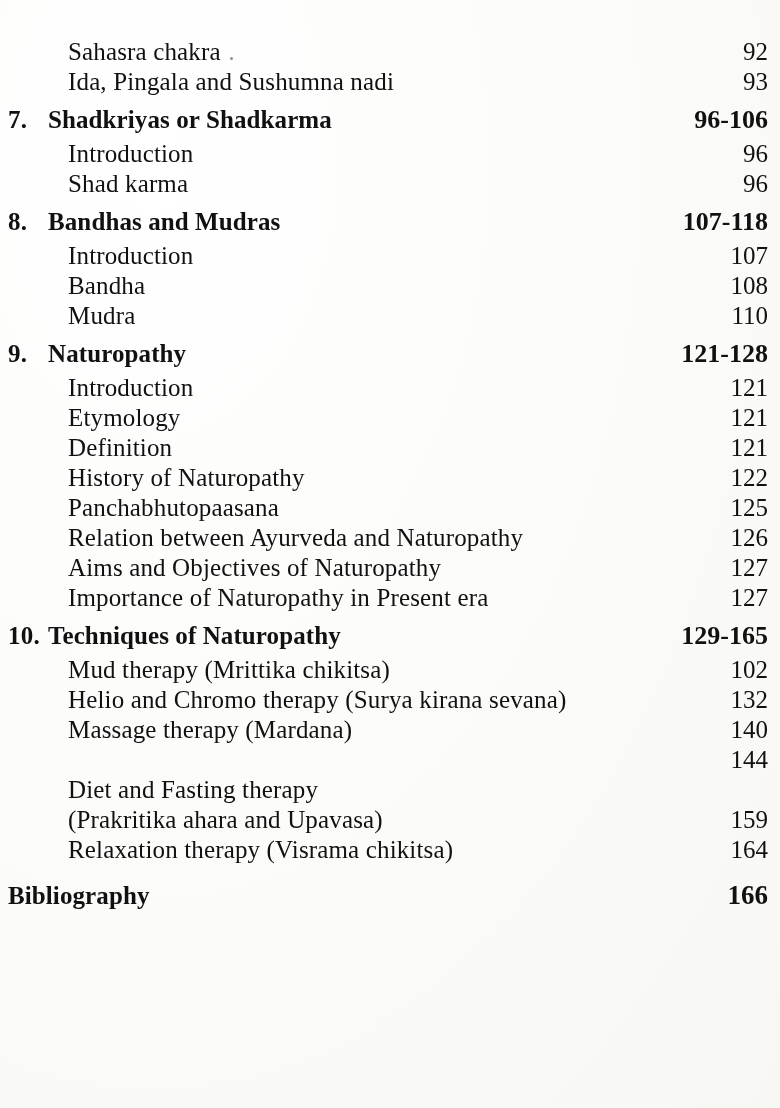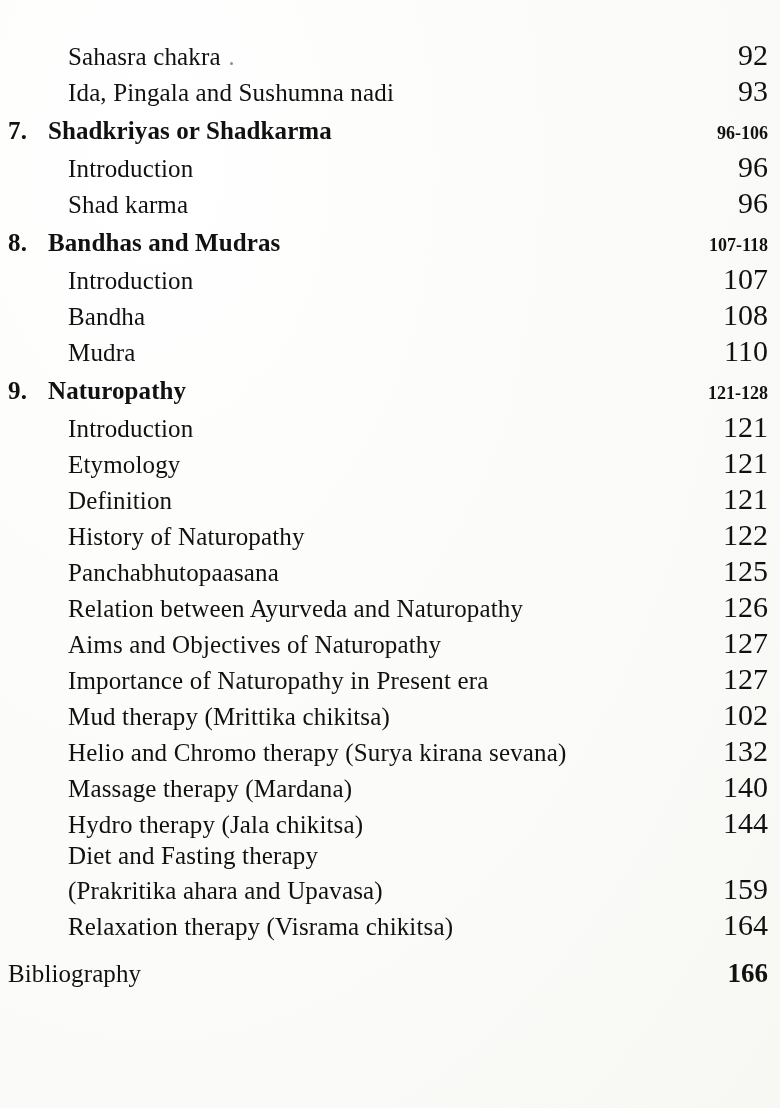--- a/index.html
+++ b/index.html
@@ -58,46 +58,46 @@
     letter-spacing: 0.2px;
   }
   .row.chapter .title {
     font-weight: bold;
     font-size: 25px;
     letter-spacing: 0.1px;
     text-align: center;
   }
   .row.chapter .pg {
     font-weight: bold;
-    font-size: 18px;
+    font-size: 26px;
   }
 
   
   .row.entry {
     padding-left: 68px;
     margin-bottom: 2px;
   }
   .row.entry .title {
     font-size: 25px;
     font-weight: normal;
     letter-spacing: 0.15px;
   }
   .row.entry .pg {
-    font-size: 30px;
+    font-size: 25px;
     font-weight: normal;
   }
 
   
   .row.plain-bold {
     padding-left: 8px;
     margin-top: 16px;
   }
   .row.plain-bold .title {
     font-size: 25px;
-    font-weight: normal;
+    font-weight: bold;
     letter-spacing: 0.1px;
   }
   .row.plain-bold .pg {
     font-size: 27px;
     font-weight: bold;
   }
 
   .leader {
     flex: 1 1 auto;
     min-width: 8px;
@@ -217,37 +217,42 @@
     <div class="row entry">
       <span class="title">Aims and Objectives of Naturopathy</span>
       <span class="leader"></span>
       <span class="pg">127</span>
     </div>
     <div class="row entry">
       <span class="title">Importance of Naturopathy in Present era</span>
       <span class="leader"></span>
       <span class="pg">127</span>
     </div>
+    <div class="row chapter">
+      <span class="num">10.</span>
+      <span class="title">Techniques of Naturopathy</span>
+      <span class="leader"></span>
+      <span class="pg">129-165</span>
+    </div>
     <div class="row entry">
       <span class="title">Mud therapy (Mrittika chikitsa)</span>
       <span class="leader"></span>
       <span class="pg">102</span>
     </div>
     <div class="row entry">
       <span class="title">Helio and Chromo therapy (Surya kirana sevana)</span>
       <span class="leader"></span>
       <span class="pg">132</span>
     </div>
     <div class="row entry">
       <span class="title">Massage therapy (Mardana)</span>
       <span class="leader"></span>
       <span class="pg">140</span>
     </div>
     <div class="row entry">
-      <span class="title">Hydro therapy (Jala chikitsa)</span>
       <span class="leader"></span>
       <span class="pg">144</span>
     </div>
     <div class="row entry">
       <span class="title">Diet and Fasting therapy</span>
       <span class="leader"></span>
       <span class="pg empty"></span>
     </div>
     <div class="row entry">
       <span class="title">(Prakritika ahara and Upavasa)</span>

